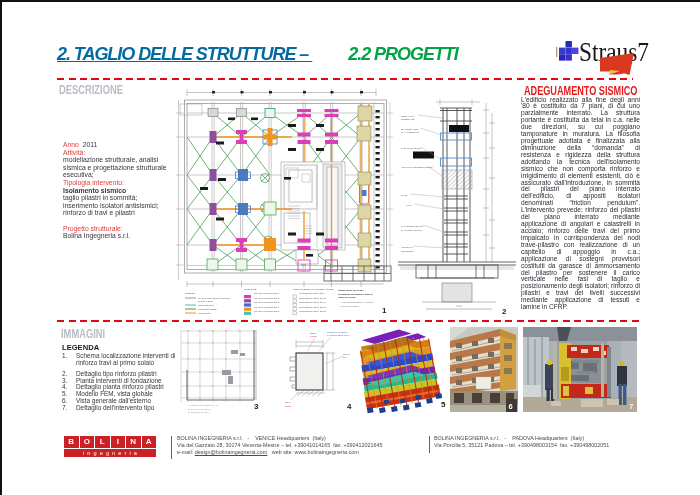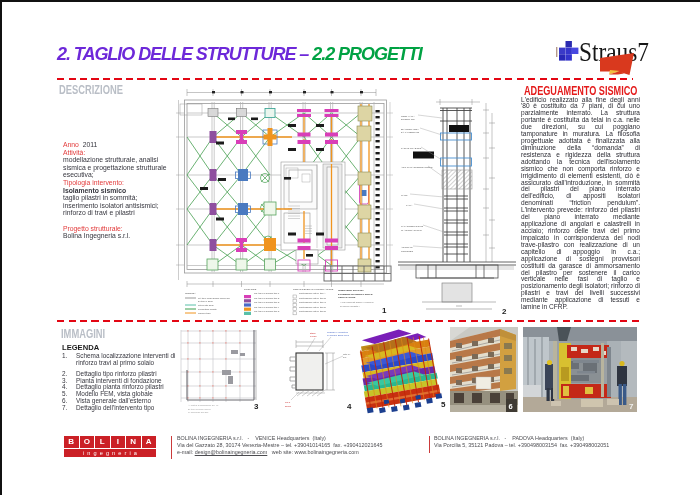--- a/index.html
+++ b/index.html
@@ -21,21 +21,21 @@
   <rect x="5" y="7.6" width="6.4" height="6.4" fill="#3a3ac8"></rect>
   <rect x="11.5" y="7.6" width="6.4" height="6.4" fill="#3535cc"></rect>
   <rect x="18" y="7.6" width="6.4" height="6.4" fill="#4848e0"></rect>
   <rect x="5" y="14.2" width="6.4" height="6.4" fill="#2828b8"></rect>
   <rect x="11.5" y="14.2" width="6.4" height="6.4" fill="#3333cc"></rect>
   <text x="25" y="20.5" font-family="Liberation Serif,serif" font-size="27" fill="#161616" textLength="70" lengthAdjust="spacingAndGlyphs">Straus7</text>
 </svg>
 </div>
 
 <div class="abs" style="left:57px;top:44px;font-size:18px;font-weight:bold;font-style:italic;letter-spacing:-1.05px;white-space:nowrap;">
-<span style="color:#6d28d9;">2. TAGLIO DELLE STRUTTURE – </span><span style="color:#00a243;">2.2 PROGETTI</span>
+<span style="color:#0369a1;text-decoration:underline;">2. TAGLIO DELLE STRUTTURE – </span><span style="color:#00a243;margin-left:36px;">2.2 PROGETTI</span>
 </div>
 
 <div class="abs" style="left:596px;top:50px;">
 <svg width="42" height="28" viewBox="0 0 42 28">
   <polygon points="4,8 38,3 33.5,25 22,21.5 4,21.5" fill="#d9391e"></polygon>
   <polygon points="13,24.5 24,21 14,20" fill="#f0c040"></polygon>
   <polygon points="13,24.5 24,21 28,23.5 22,24.5" fill="#d9391e"></polygon>
 </svg>
 </div>
 

